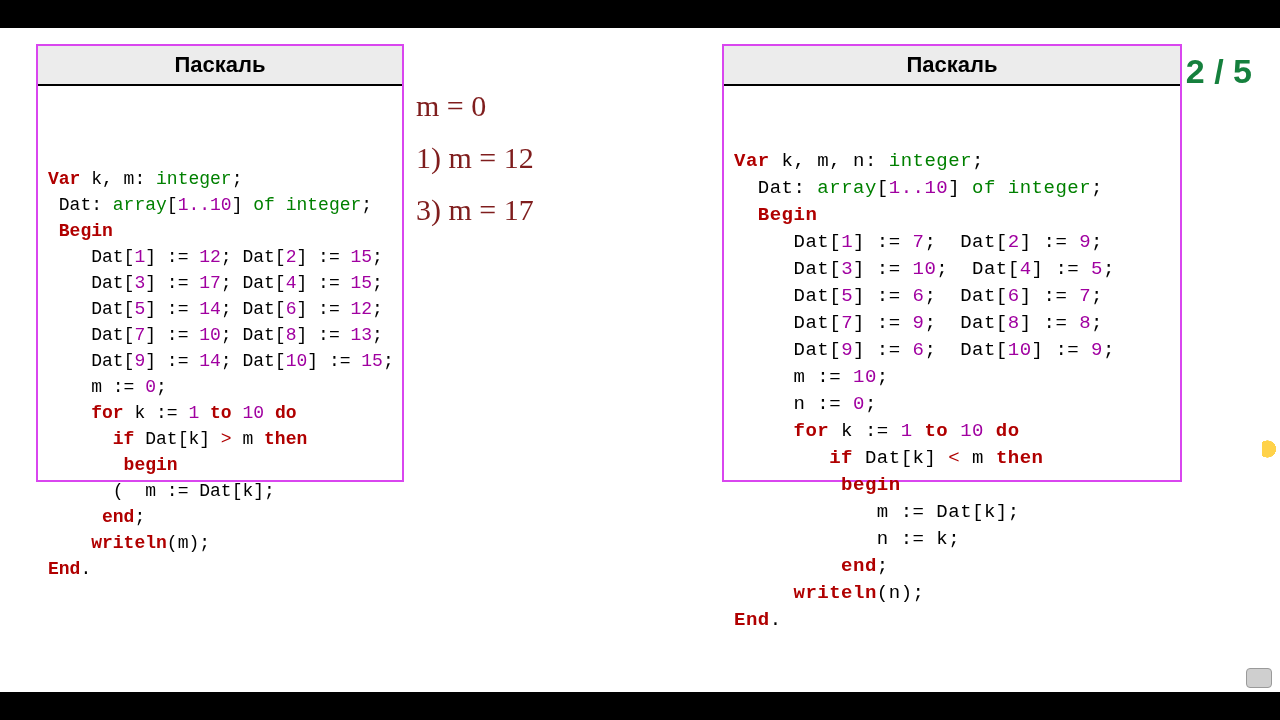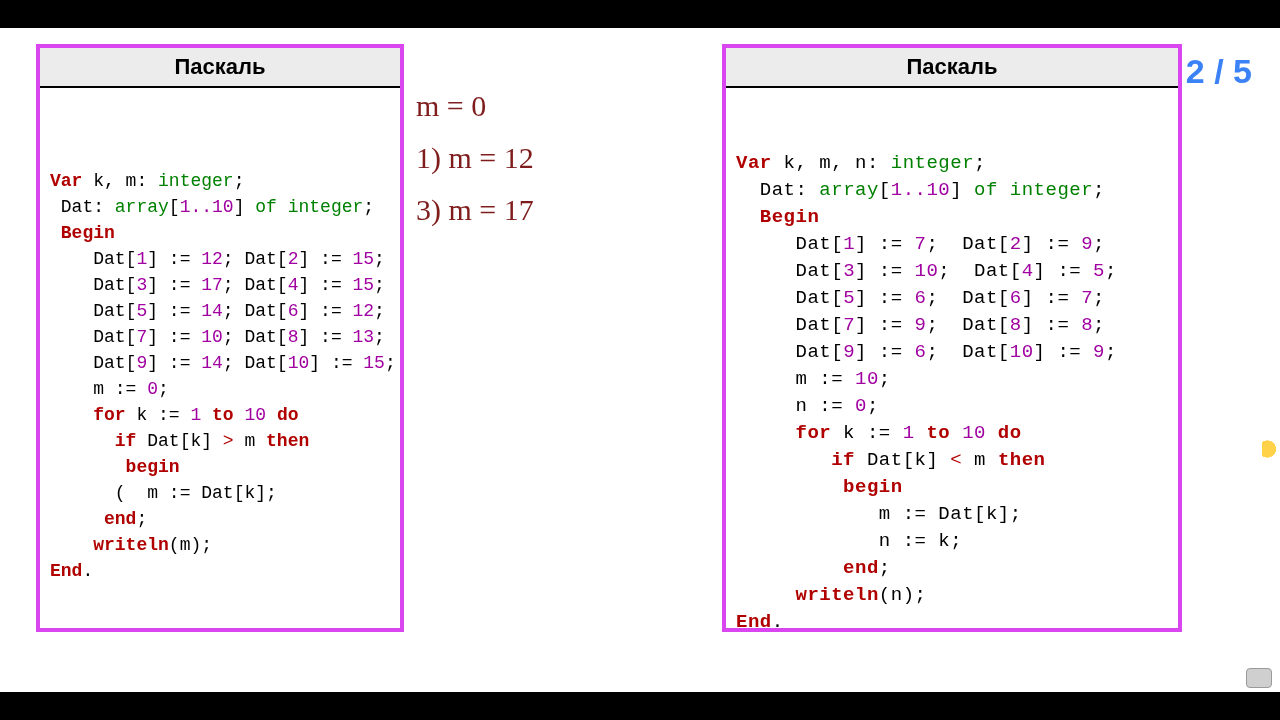--- a/index.html
+++ b/index.html
@@ -10,29 +10,29 @@
     position: relative;
     overflow: hidden;
   }
   .blackbar { position: absolute; left: 0; width: 100%; background: #000; }
   .topbar { top: 0; height: 28px; }
   .bottombar { bottom: 0; height: 28px; }
 
   .page-counter {
     position: absolute; top: 52px; right: 28px;
     font-family: Arial, sans-serif; font-size: 34px; font-weight: bold;
-    color: #3b82f6;
+    color: #15803d;
   }
 
   .pascal-box {
     position: absolute;
     top: 44px;
     width: 368px;
-    height: 588px;
-    border: 4px solid #d946ef;
+    height: 438px;
+    border: 2px solid #d946ef;
     background: #fff;
   }
   .box-left  { left: 36px; }
   .box-right { left: 722px; width: 460px; }
 
   .box-title {
     border-bottom: 2px solid #000;
     background: #ececec;
     text-align: center;
     font-family: Verdana, Arial, sans-serif;

